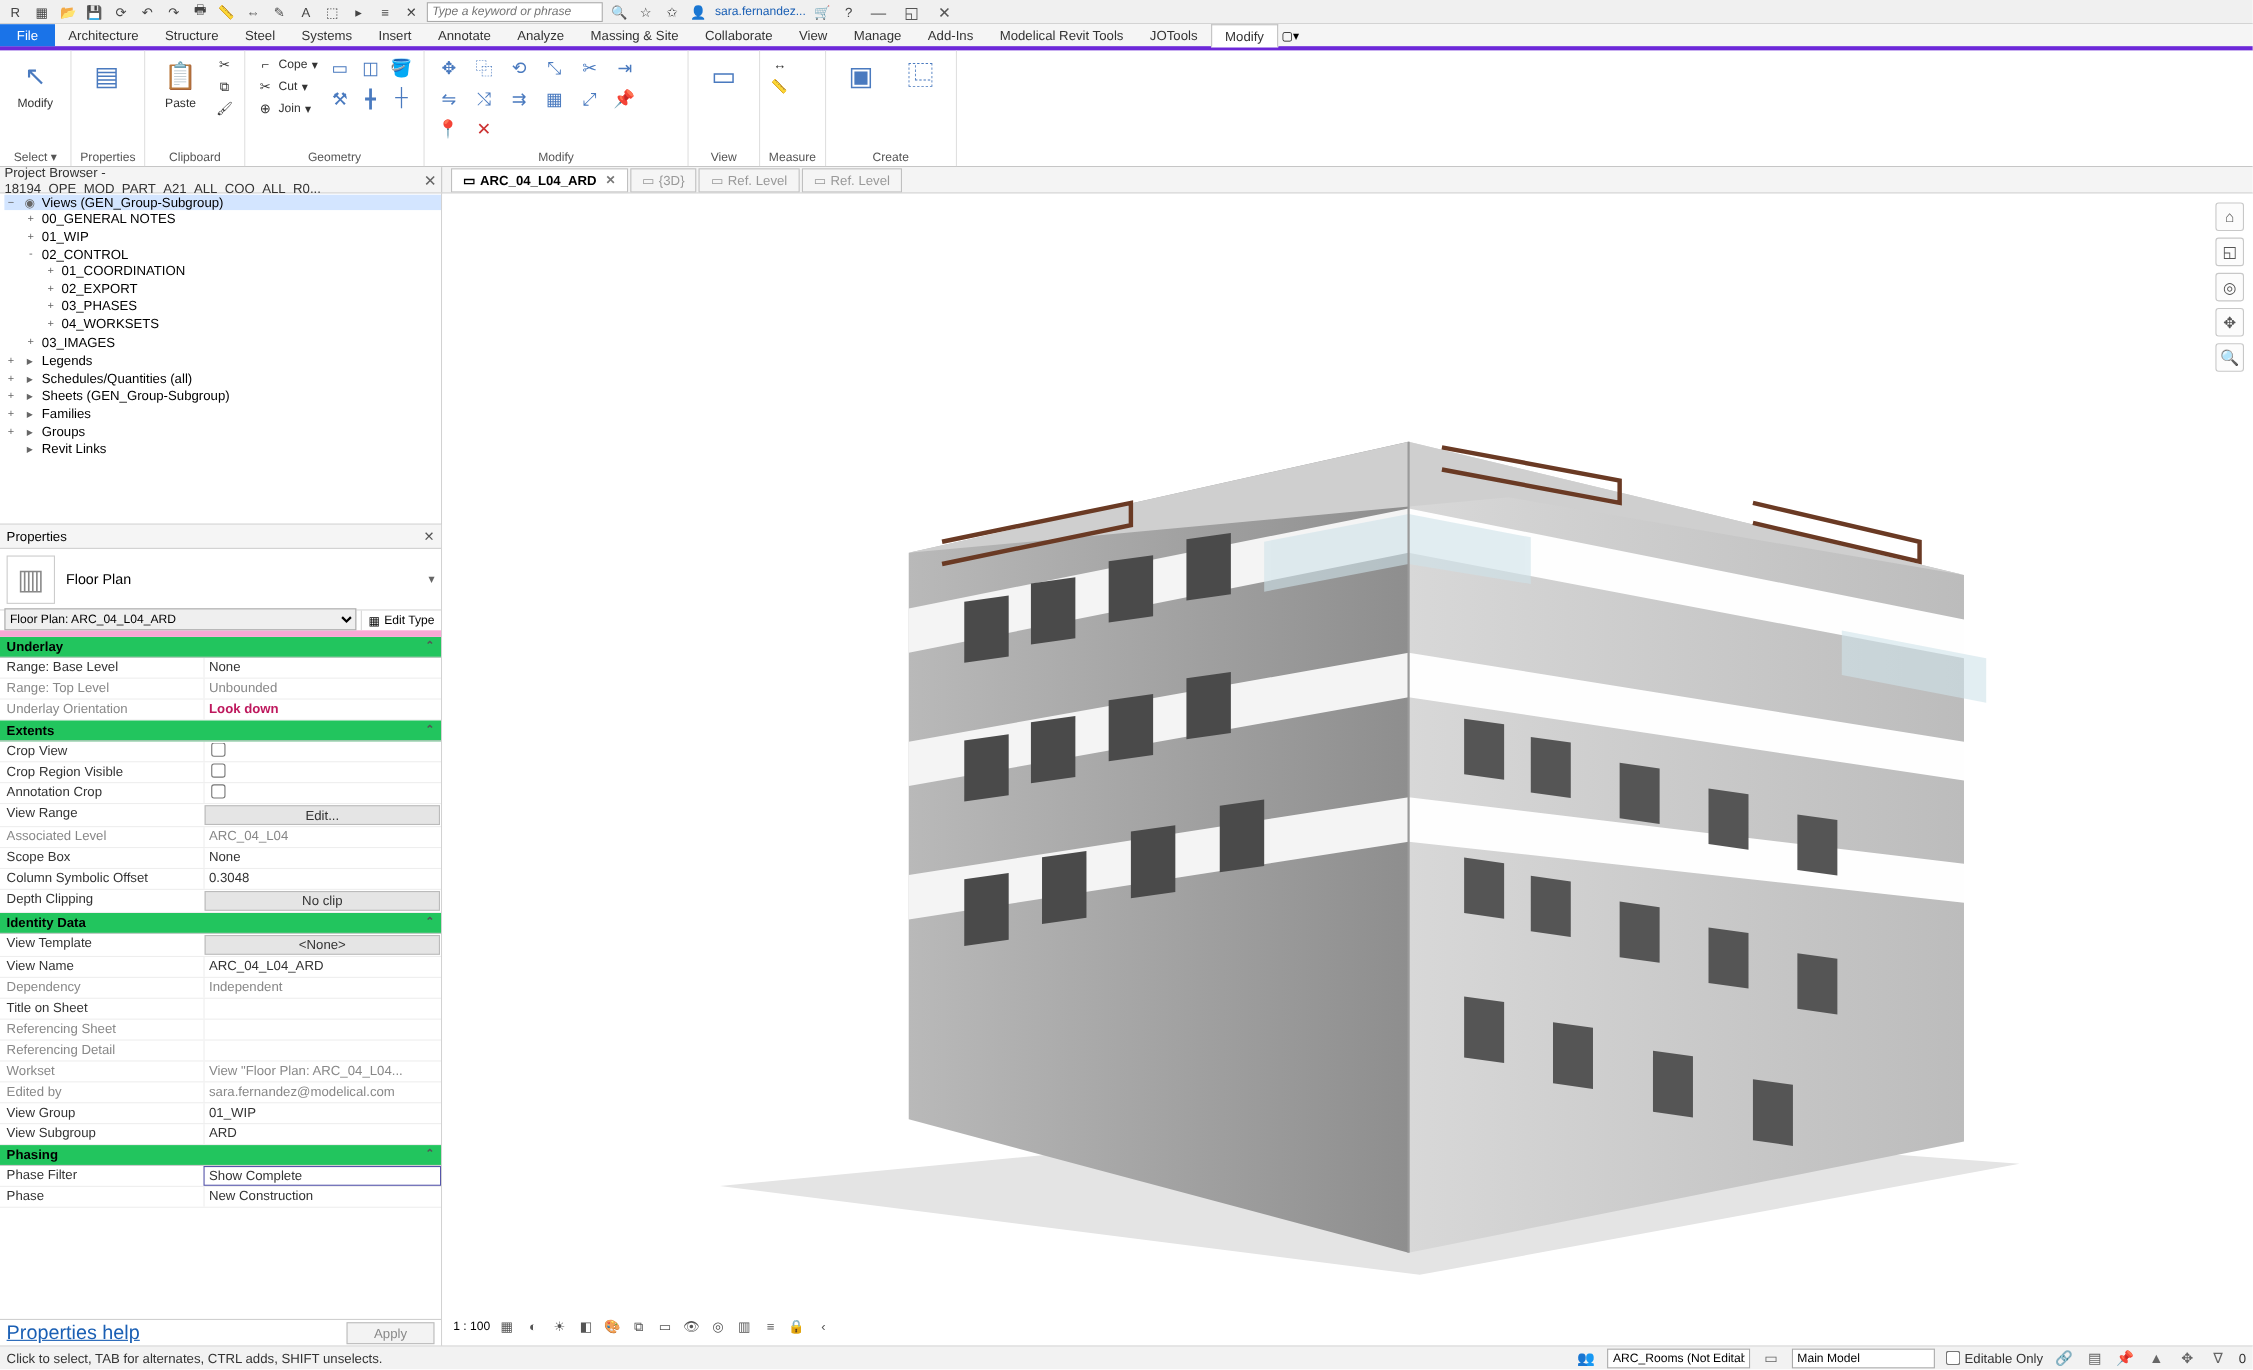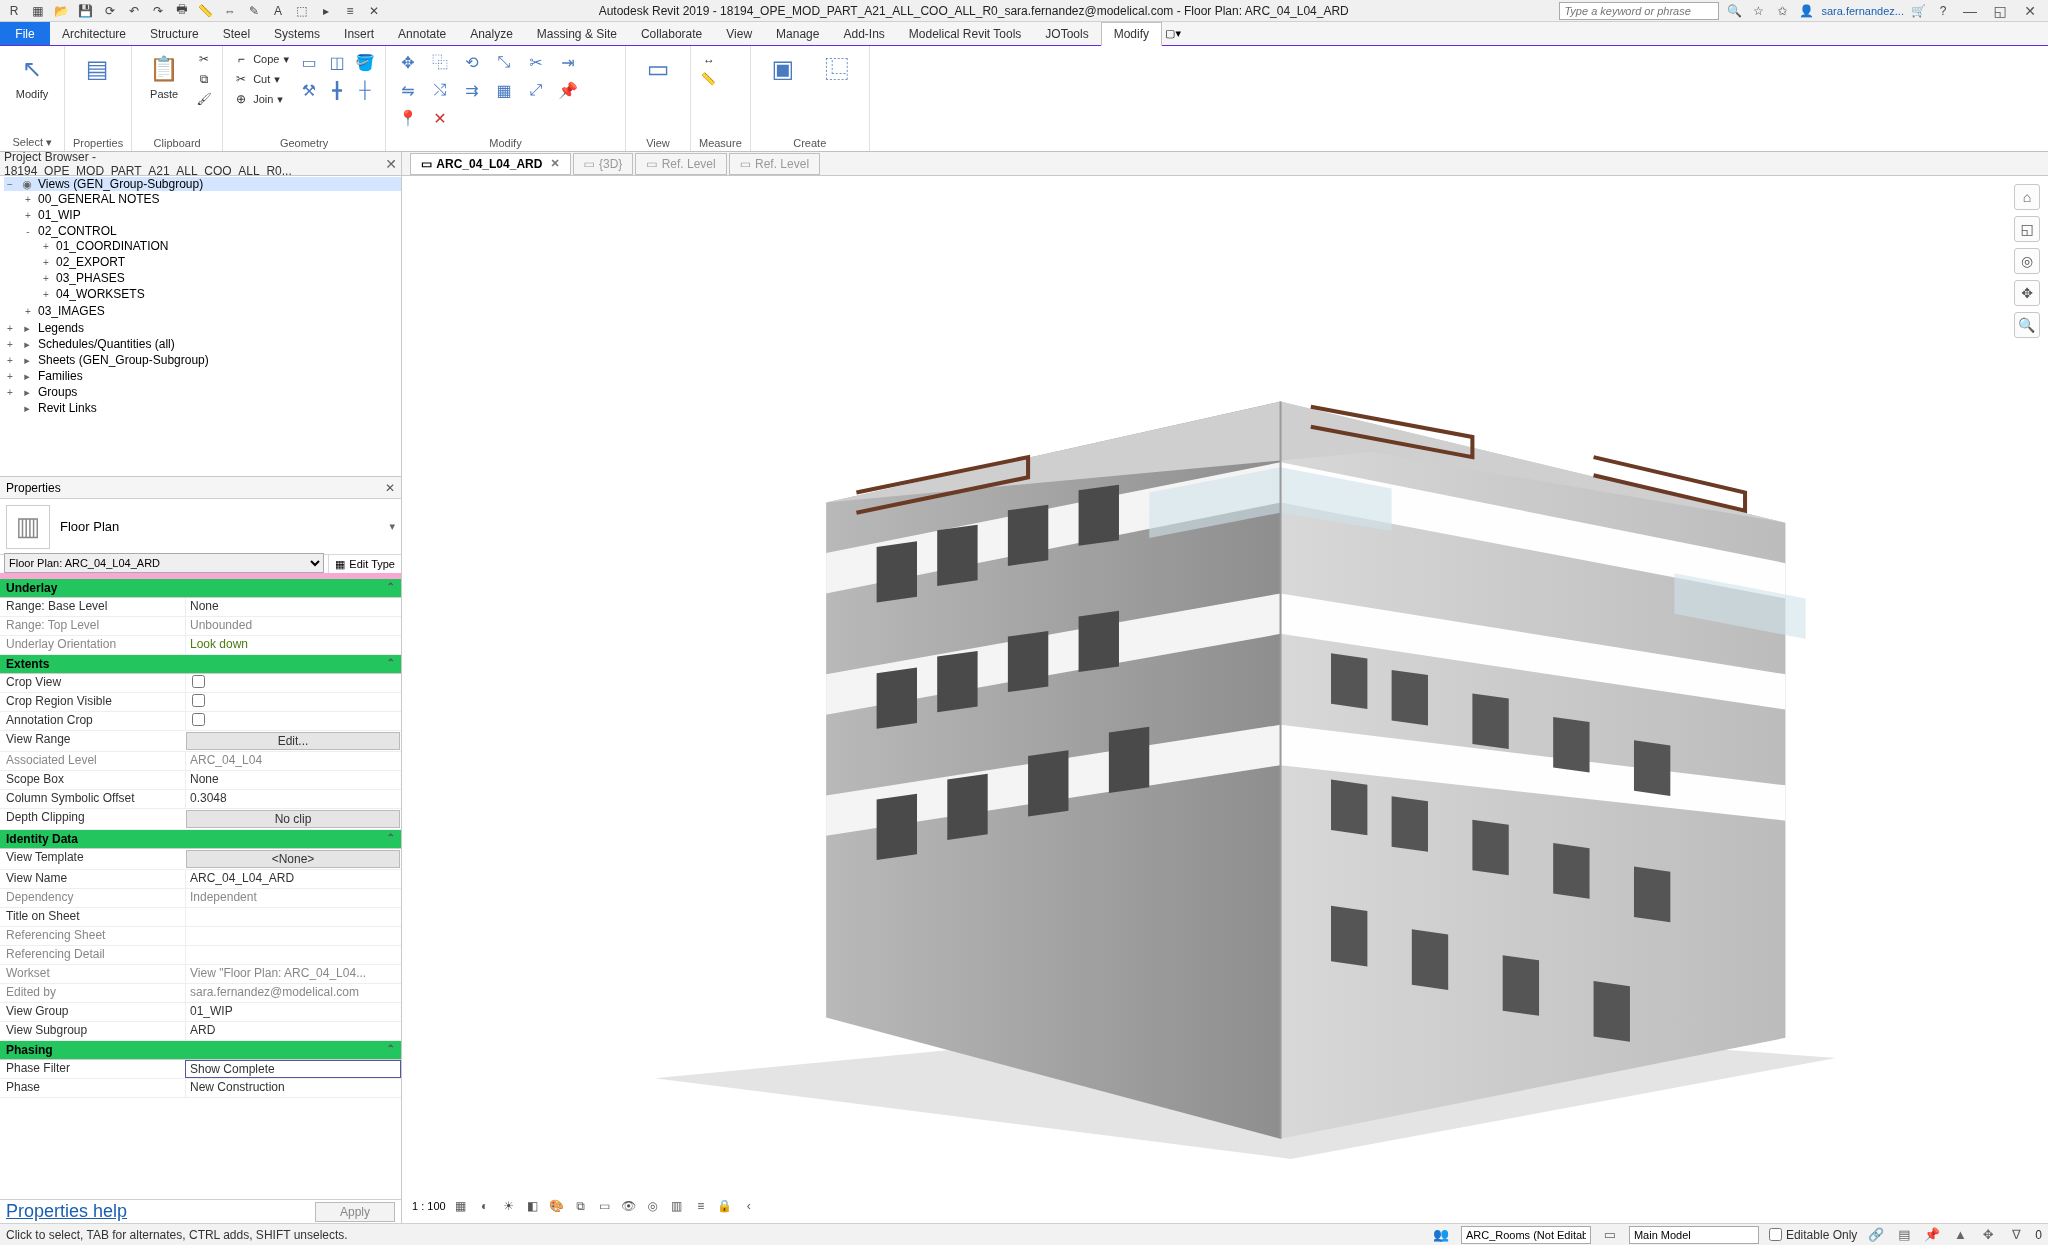--- a/index.html
+++ b/index.html
@@ -10,21 +10,21 @@
 .titlebar .qat { display: flex; gap: 4px; padding: 0 4px; }
 .titlebar .qat .qbtn { width: 20px; height: 18px; display: flex; align-items: center; justify-content: center; font-size: 12px; color: #444; cursor: pointer; }
 .titlebar .title { flex: 1; text-align: center; font-size: 12px; color: #222; }
 .titlebar .right { display: flex; align-items: center; gap: 6px; padding-right: 6px; }
 .titlebar .search { width: 160px; height: 18px; border: 1px solid #aaa; font-size: 11px; padding: 0 4px; color: #888; font-style: italic; }
 .titlebar .icnbtn { width: 18px; height: 18px; display: flex; align-items:center; justify-content:center; font-size:12px; color:#444; }
 .titlebar .user { font-size: 11px; color: #1a5fb4; }
 .titlebar .winbtn { width: 24px; height: 18px; display:flex; align-items:center; justify-content:center; font-size:14px; color:#555;}
 
 
-.tabs { height: 24px; background: #f5f5f5; display: flex; align-items: stretch; border-bottom: 1px solid #6d28d9; }
+.tabs { height: 24px; background: #f5f5f5; display: flex; align-items: stretch; border-bottom: 4px solid #6d28d9; }
 .tabs .file { background: #1a73e8; color: #fff; width: 50px; display:flex;align-items:center;justify-content:center; font-size:12px; }
 .tabs .tab { padding: 0 12px; display:flex; align-items:center; font-size:12px; color:#333; cursor:pointer; }
 .tabs .tab.active { background:#fff; border:1px solid #c0c0c0; border-bottom:1px solid #fff; margin-bottom:-1px;}
 .tabs .qhelp { width:22px; display:flex; align-items:center; justify-content:center; }
 
 
 .ribbon { height: 106px; background:#fff; border-bottom:1px solid #c0c0c0; display:flex; }
 .rgroup { border-right:1px solid #e0e0e0; display:flex; flex-direction:column; justify-content:space-between; padding:4px 8px 2px 8px; }
 .rgroup .buttons { display:flex; gap:6px; align-items:flex-start; }
 .rgroup .label { font-size:11px; color:#555; text-align:center; padding-top:2px; }
@@ -119,21 +119,20 @@
     <div class="qbtn">🖶</div>
     <div class="qbtn">📏</div>
     <div class="qbtn">⇔</div>
     <div class="qbtn">✎</div>
     <div class="qbtn">A</div>
     <div class="qbtn">⬚</div>
     <div class="qbtn">▸</div>
     <div class="qbtn">≡</div>
     <div class="qbtn">✕</div>
   </div>
-  <div class="title">Autodesk Revit 2019 - 18194_OPE_MOD_PART_A21_ALL_COO_ALL_R0_sara.fernandez@modelical.com - Floor Plan: ARC_04_L04_ARD</div>
   <div class="right">
     <input class="search" placeholder="Type a keyword or phrase" style="">
     <div class="icnbtn">🔍</div>
     <div class="icnbtn">☆</div>
     <div class="icnbtn">✩</div>
     <div class="icnbtn">👤</div>
     <span class="user">sara.fernandez...</span>
     <div class="icnbtn">🛒</div>
     <div class="icnbtn">?</div>
     <div class="winbtn">—</div>
@@ -423,21 +422,21 @@
           <div class="prow">
             <div class="pn">Range: Base Level</div>
             <div class="pv">None</div>
           </div>
           <div class="prow">
             <div class="pn ro">Range: Top Level</div>
             <div class="pv" style="color: rgb(136, 136, 136);">Unbounded</div>
           </div>
           <div class="prow">
             <div class="pn ro">Underlay Orientation</div>
-            <div class="pv" style="color: #4d7c0f;">Look down</div>
+            <div class="pv" style="color: #be185d; font-weight: bold;">Look down</div>
           </div>
           <div class="pgroup">Extents<span class="col">⌃</span></div>
           <div class="prow">
             <div class="pn">Crop View</div>
             <div class="pv"><input type="checkbox" style=""></div>
           </div>
           <div class="prow">
             <div class="pn">Crop Region Visible</div>
             <div class="pv"><input type="checkbox" style=""></div>
           </div>

